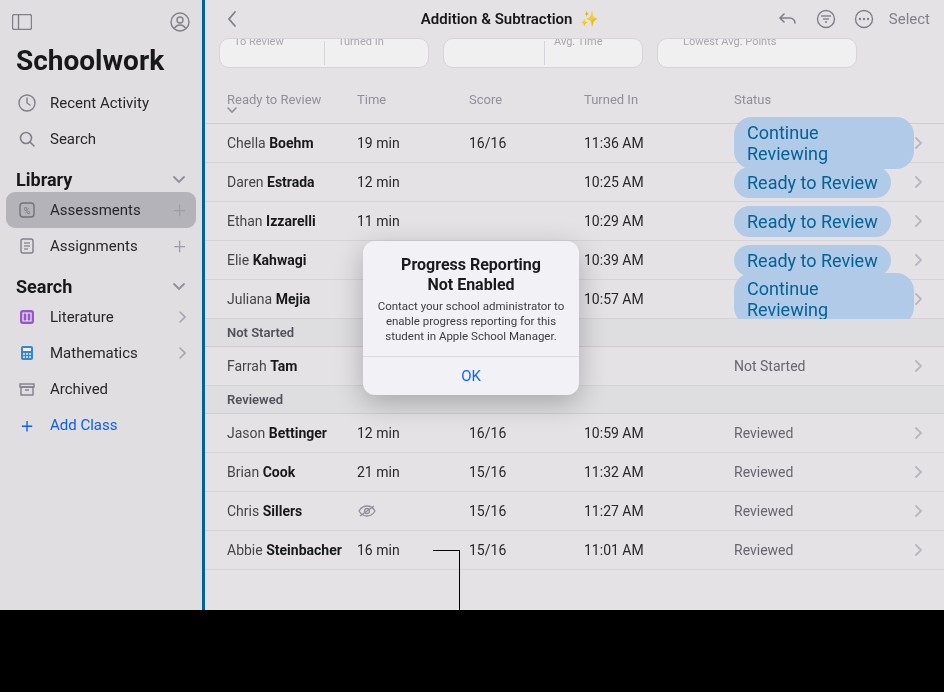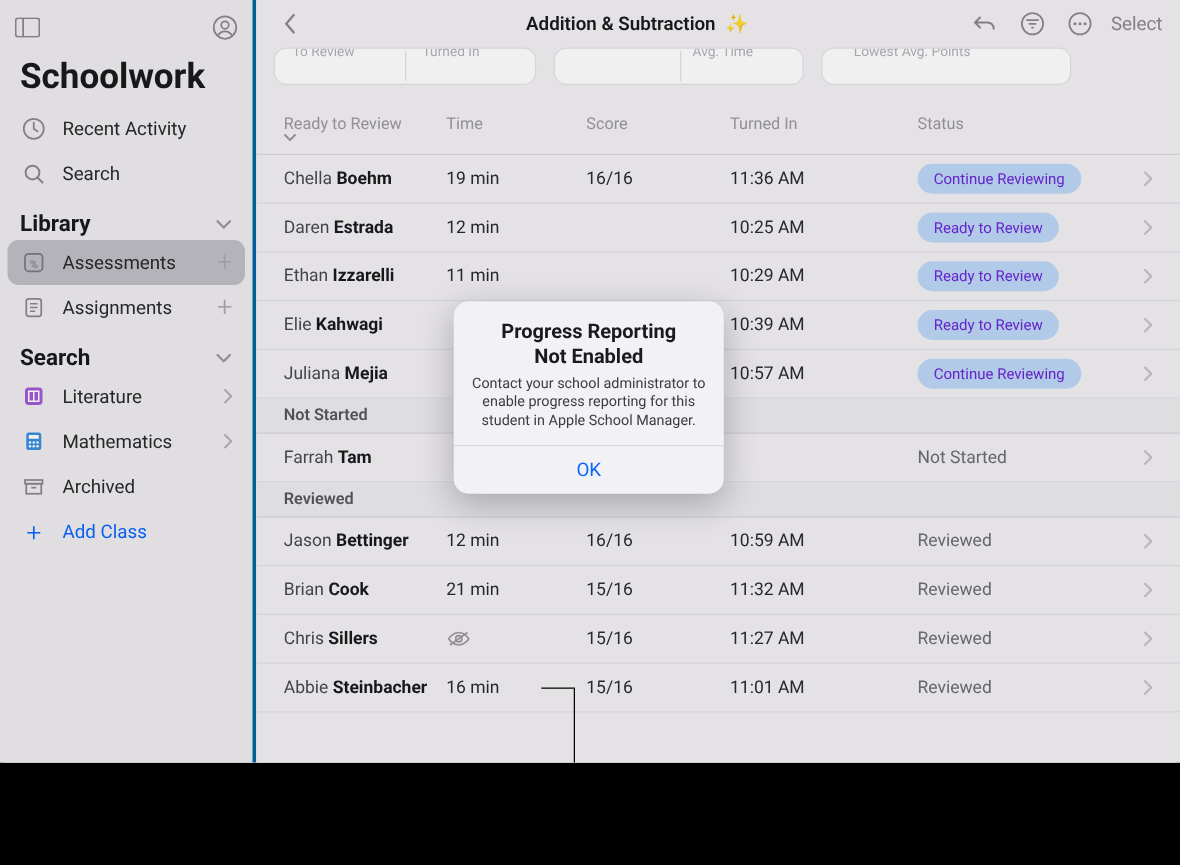--- a/index.html
+++ b/index.html
@@ -48,21 +48,21 @@
   .card.c1 .divider{left:104px;} .card.c2 .divider{left:100px;}
 
   
   .theaders { display:flex; padding:24px 22px 8px 22px; font-size:13px; color:#9b97a2; border-bottom:1px solid #dcd9df;}
   .theaders .sortchev{ margin-left:6px; }
   .col-name{ width:130px;} .col-time{ width:112px;} .col-score{ width:115px;} .col-turned{ width:150px;} .col-status{ flex:1; }
   .row { display:flex; align-items:center; height:39px; padding:0 22px 0 22px; border-bottom:1px solid #e3e1e6; font-size:14px; color:#2b2b2e;}
   .row .chev { margin-left:auto; color:#c1bec6;}
   .row .first{color:#4a4a4d;}
   .row .last{font-weight:700;color:#1a1a1c;}
-  .pill { padding:5px 13px; border-radius:18px; font-size:12px; background:#bcd7f6; color:#6d28d9; display:inline-block;}
+  .pill { padding:5px 13px; border-radius:18px; font-size:18px; background:#bcd7f6; color:#0369a1; display:inline-block;}
   .section-head { background:#ecebef; height:28px; display:flex; align-items:center; padding:0 22px; font-size:13px; font-weight:600; color:#58565e; border-bottom:1px solid #dcd9df;}
   .plain-status{ color:#6e6c74; font-size:14px;}
   .eye-off{ color:#9b97a2; }
 
   
   .modal { position:absolute; z-index:10; left:363px; top:241px; width:216px; background:#f2f1f5; border-radius:12px; box-shadow:0 8px 28px rgba(0,0,0,0.25); overflow:hidden;}
   .modal-body { padding:14px 14px 12px 14px; text-align:center;}
   .modal-title { font-size:16px; font-weight:700; color:#1a1a1c; line-height:1.25;}
   .modal-msg { font-size:11.5px; color:#3d3c40; margin-top:4px; line-height:1.3;}
   .modal-btn { border-top:1px solid #dcdae0; text-align:center; padding:10px 0; font-size:15px; color:#0a66ff; }

